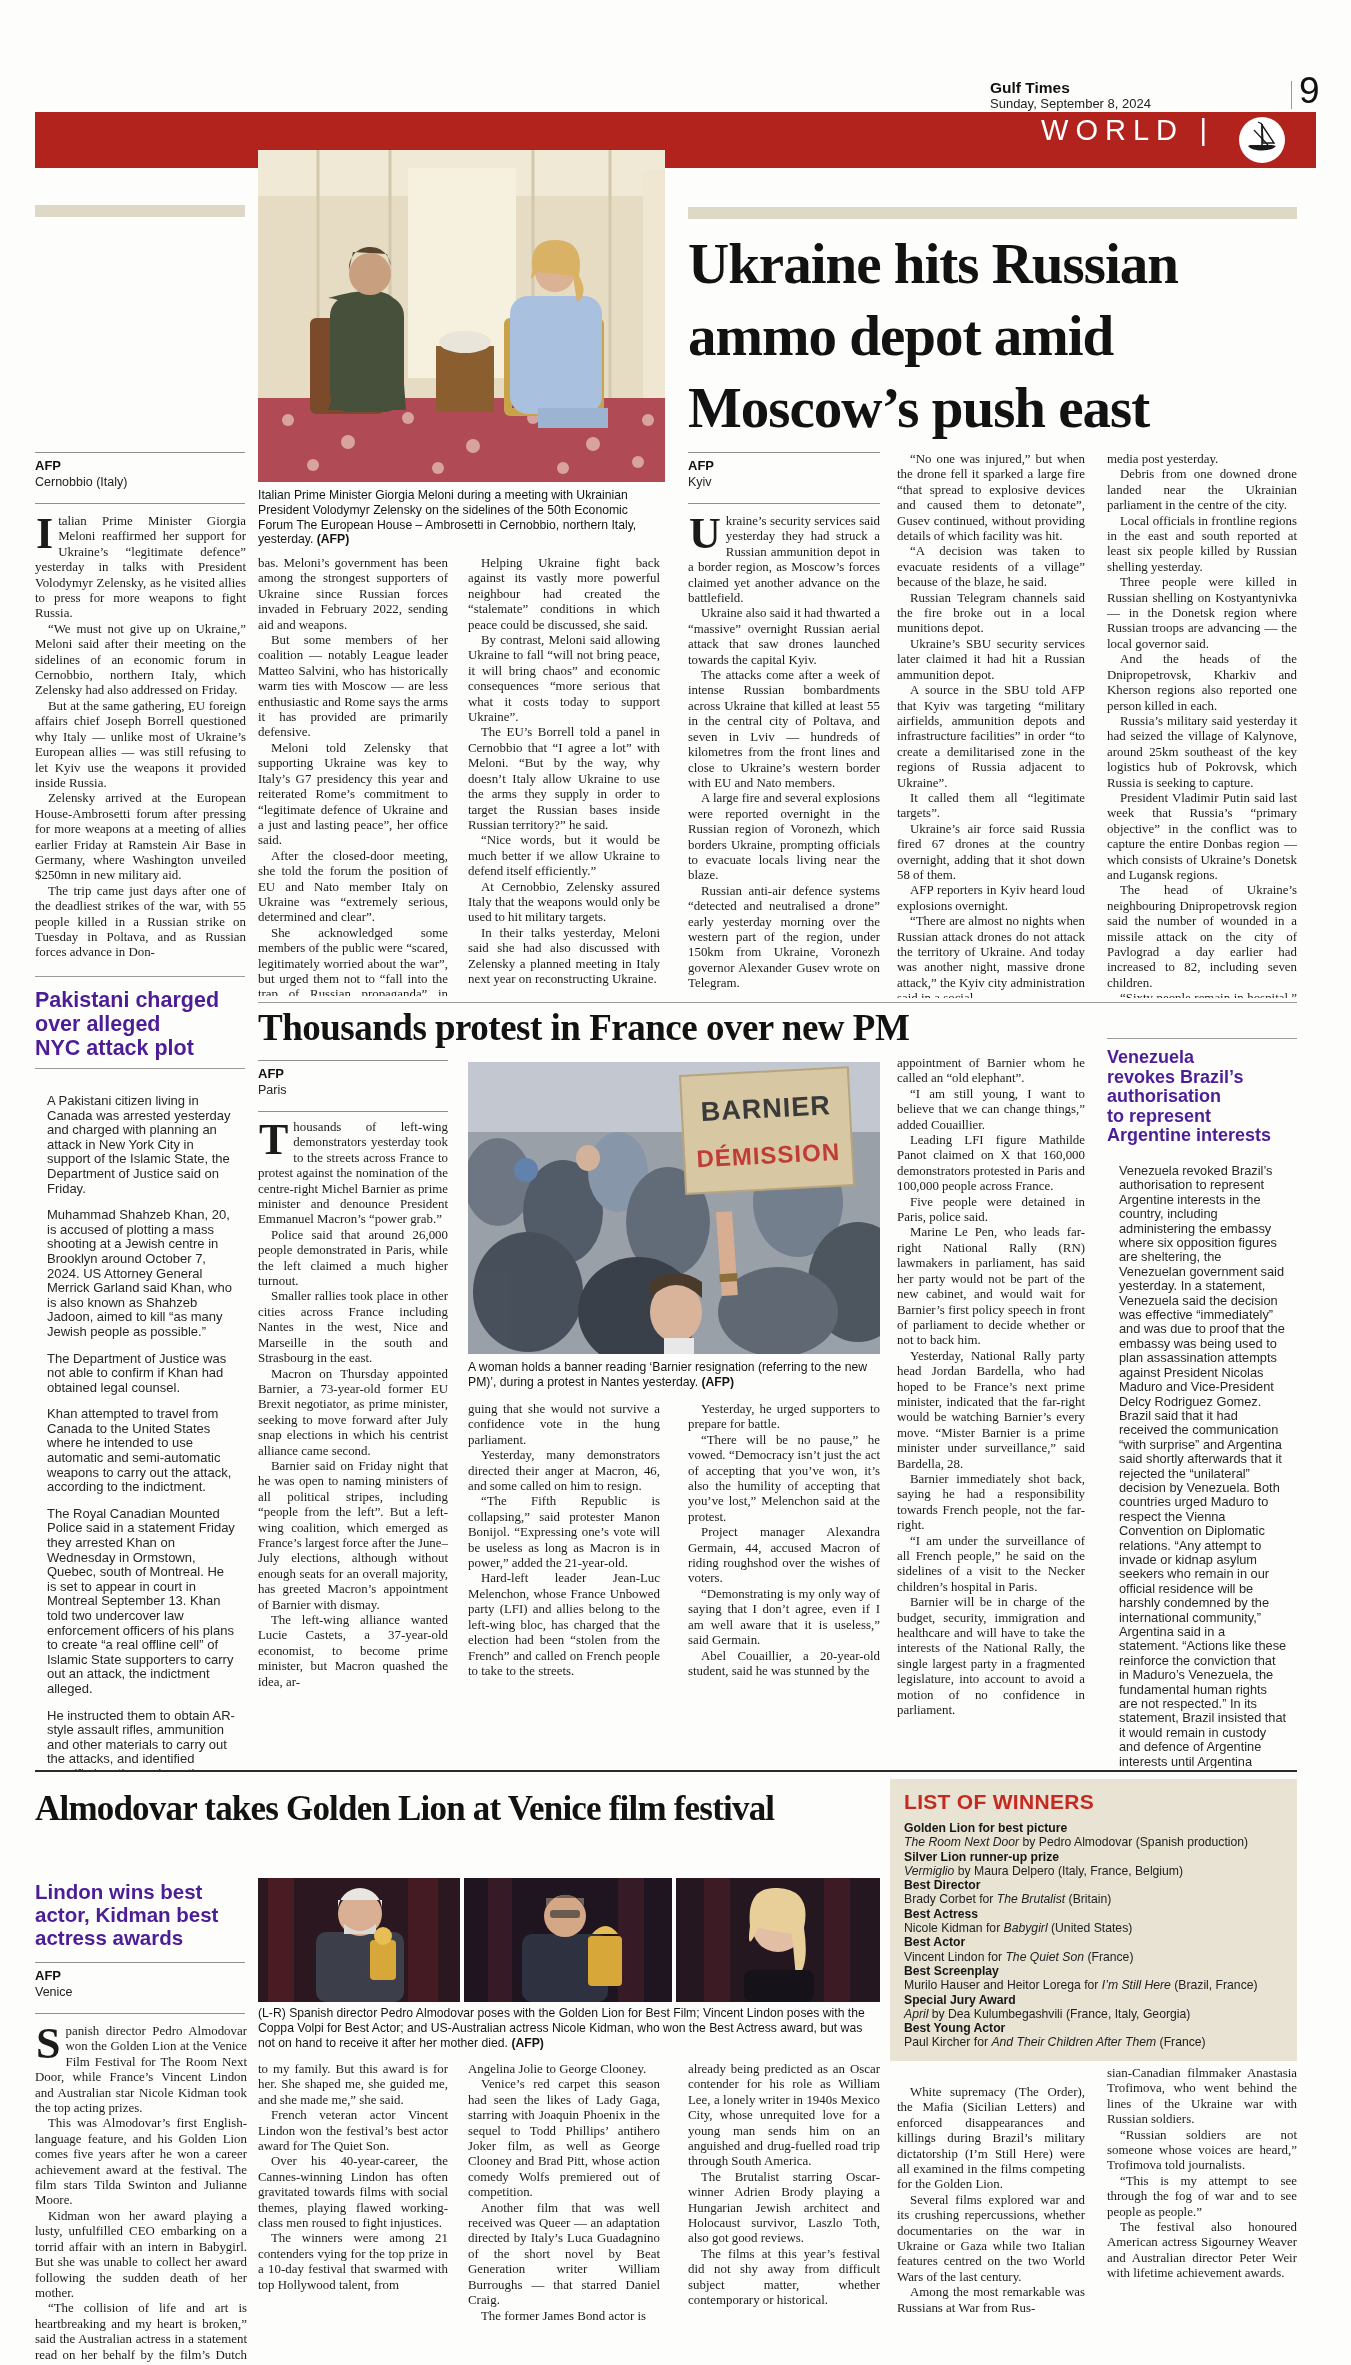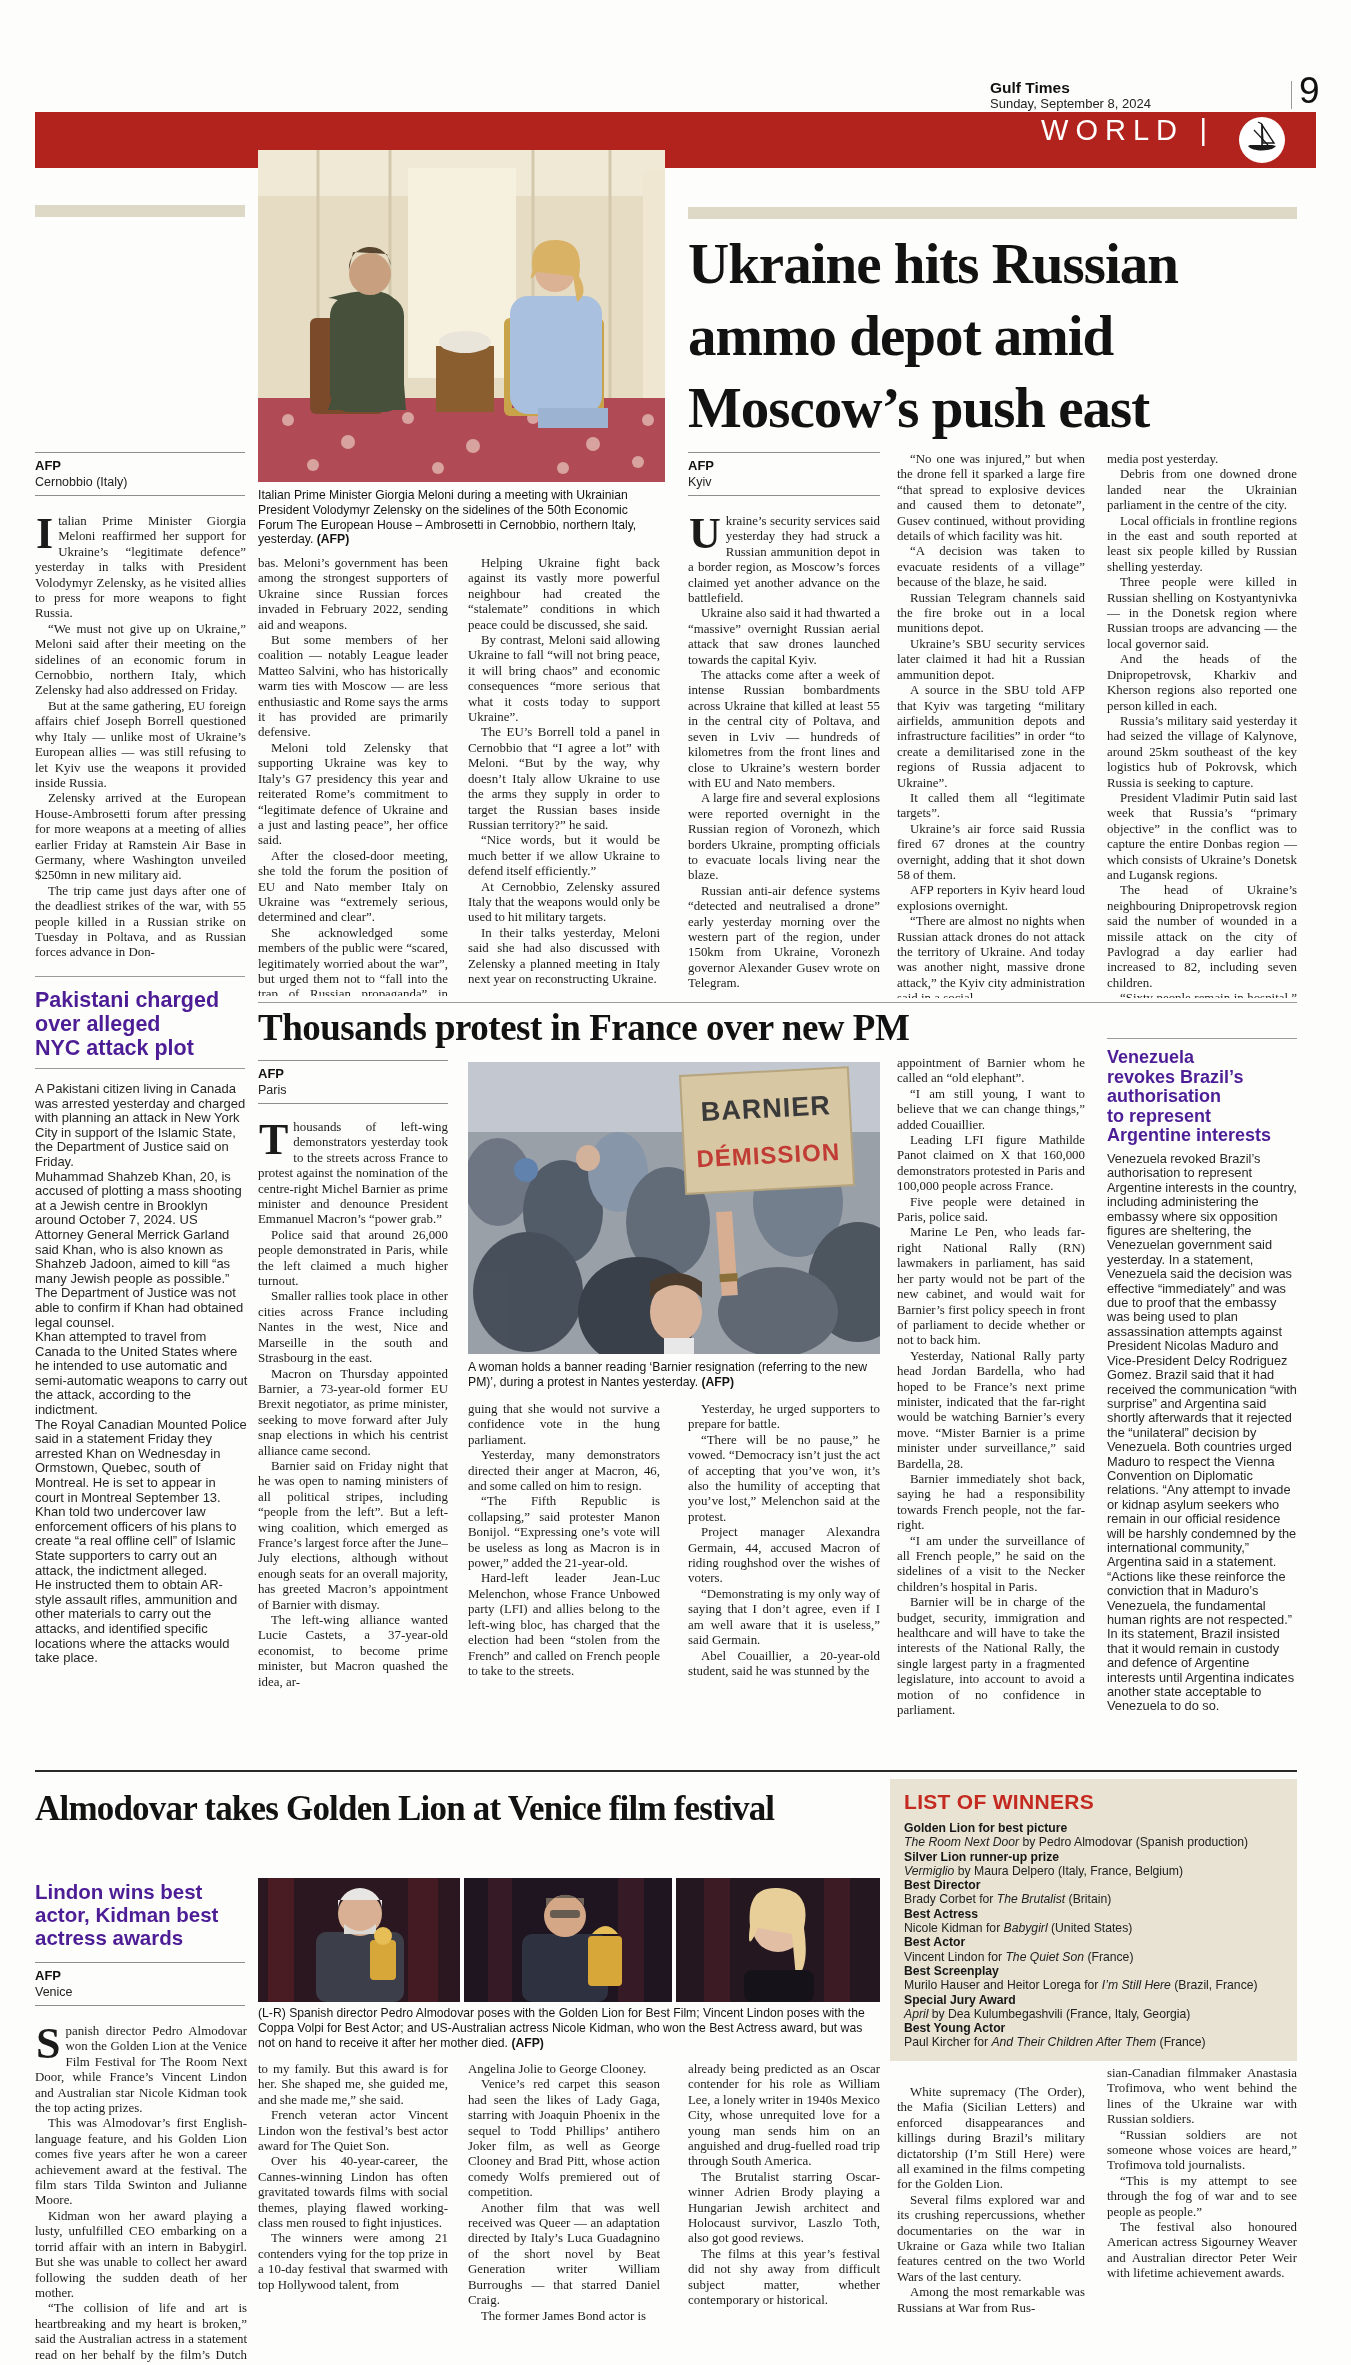--- a/index.html
+++ b/index.html
@@ -11,30 +11,30 @@
 .kicker{background:#ded8c6}
 .banner{background:#b2231d}
 .banner-world{font-family:"Liberation Sans",sans-serif;font-weight:200;color:#fff;font-size:29px;letter-spacing:7px}
 .hdr-paper{font-weight:700;font-size:15.5px;color:#111;line-height:16px}
 .hdr-date{font-size:13px;color:#222;line-height:15px}
 .hdr-page{font-size:37px;color:#111;line-height:36px}
 .hl-serif{font-family:"Liberation Serif",serif;font-weight:700;color:#121212;letter-spacing:-0.5px}
 .hl-serif p{margin:0}
 .hl-blue{font-family:"Liberation Sans",sans-serif;font-weight:700;color:#4c1d95}
 .hl-blue p{margin:0}
-.byline{font-family:"Liberation Sans",sans-serif;border-top:1px solid #8f8f8f;border-bottom:1px solid #8f8f8f;padding:5px 0 6px}
+.byline{font-family:"Liberation Sans",sans-serif;border-top:1px solid #8f8f8f;border-bottom:1px solid #8f8f8f;padding:5px 0 14px}
 .byline .agency{font-weight:700;font-size:13px;color:#111}
 .byline .place{font-size:12.5px;color:#222;margin-top:2px}
 .serif-body{font-family:"Liberation Serif",serif;font-size:12.9px;line-height:15.4px;color:#1b1b1b;text-align:justify;overflow:hidden}
 .serif-body p{margin:0}
 .serif-body p+p{text-indent:13px}
 .ifirst p:first-child{text-indent:13px}
 .lead p:first-child::first-letter{float:left;font-size:44px;line-height:35px;font-weight:bold;padding:2px 5px 0 1px}
 .sans-body{font-family:"Liberation Sans",sans-serif;font-size:13px;line-height:14.6px;color:#272727;overflow:hidden}
-.sans-body p{margin:0}
+.sans-body p{margin:12px}
 .caption{font-family:"Liberation Sans",sans-serif;font-size:12.2px;line-height:14.8px;color:#141414;overflow:hidden}
 .caption b{font-weight:700}
 .photo{overflow:hidden;background:#ccc}
 .photo svg{display:block}
 .winners-box{background:#e8e3d3;padding:11px 14px;overflow:hidden}
 .winners-title{font-weight:800;font-size:21px;color:#c42a20;letter-spacing:.3px;margin-bottom:7px;font-family:"Liberation Sans",sans-serif}
 .winners-box .w-label{font-weight:700;font-size:12.2px;color:#161616;line-height:14.3px}
 .winners-box .w-value{font-size:12.2px;color:#222;line-height:14.3px}
 </style>
 </head>

